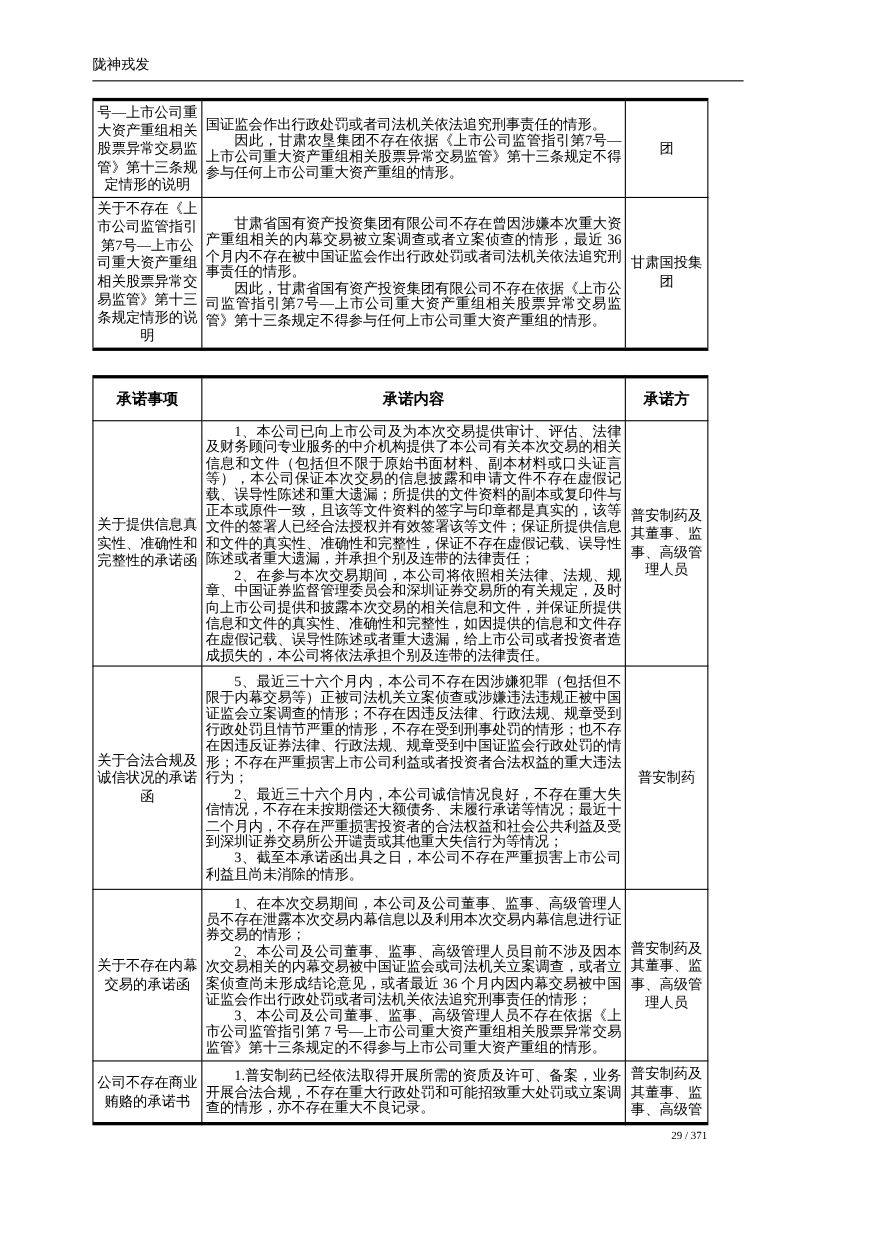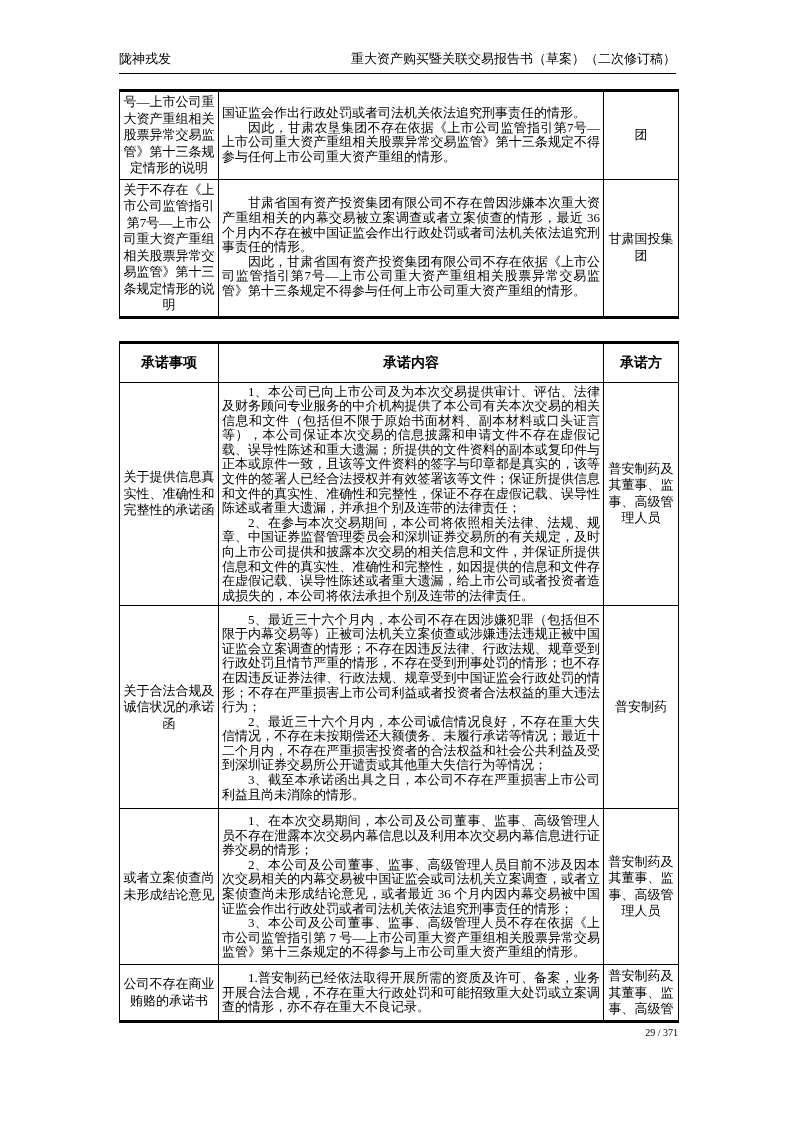--- a/index.html
+++ b/index.html
@@ -10,21 +10,21 @@
   body {
     width: 793px;
     height: 1122px;
     font-family: "Liberation Serif", "DejaVu Serif", serif;
     color: #000;
   }
   .page {
     box-sizing: border-box;
     width: 793px;
     height: 1122px;
-    padding: 50px 117px 0 119px;
+    padding: 50px 117px 0 84px;
     overflow: hidden;
   }
 
   
   .doc-header {
     display: flex;
     justify-content: space-between;
     align-items: flex-end;
     font-size: 13px;
     padding-bottom: 5px;
@@ -100,21 +100,20 @@
     margin-top: 4px;
   }
 </style>
 </head>
 <body>
 
 <div class="page">
 
   <div class="doc-header">
     <span>陇神戎发</span>
-    <span>重大资产购买暨关联交易报告书（草案）（二次修订稿）</span>
   </div>
 
   <table class="tbl tbl-first">
     <colgroup>
         <col class="c-item">
         <col class="c-body">
         <col class="c-party">
       </colgroup>
     <tbody id="table1-body">
         <tr>
@@ -162,21 +161,21 @@
         <tr>
           <td class="cell-item">关于合法合规及诚信状况的承诺函</td>
           <td class="cell-content">
             <div class="para indent">5、最近三十六个月内，本公司不存在因涉嫌犯罪（包括但不限于内幕交易等）正被司法机关立案侦查或涉嫌违法违规正被中国证监会立案调查的情形；不存在因违反法律、行政法规、规章受到行政处罚且情节严重的情形，不存在受到刑事处罚的情形；也不存在因违反证券法律、行政法规、规章受到中国证监会行政处罚的情形；不存在严重损害上市公司利益或者投资者合法权益的重大违法行为；</div>
             <div class="para indent">2、最近三十六个月内，本公司诚信情况良好，不存在重大失信情况，不存在未按期偿还大额债务、未履行承诺等情况；最近十二个月内，不存在严重损害投资者的合法权益和社会公共利益及受到深圳证券交易所公开谴责或其他重大失信行为等情况；</div>
             <div class="para indent">3、截至本承诺函出具之日，本公司不存在严重损害上市公司利益且尚未消除的情形。</div>
           </td>
           <td class="cell-party">普安制药</td>
         </tr>
         <tr>
-          <td class="cell-item">或者立案侦查尚未形成结论意见</td>
+          <td class="cell-item">关于不存在内幕交易的承诺函</td>
           <td class="cell-content">
             <div class="para indent">1、在本次交易期间，本公司及公司董事、监事、高级管理人员不存在泄露本次交易内幕信息以及利用本次交易内幕信息进行证券交易的情形；</div>
             <div class="para indent">2、本公司及公司董事、监事、高级管理人员目前不涉及因本次交易相关的内幕交易被中国证监会或司法机关立案调查，或者立案侦查尚未形成结论意见，或者最近 36 个月内因内幕交易被中国证监会作出行政处罚或者司法机关依法追究刑事责任的情形；</div>
             <div class="para indent">3、本公司及公司董事、监事、高级管理人员不存在依据《上市公司监管指引第 7 号—上市公司重大资产重组相关股票异常交易监管》第十三条规定的不得参与上市公司重大资产重组的情形。</div>
           </td>
           <td class="cell-party">普安制药及其董事、监事、高级管理人员</td>
         </tr>
         <tr>
           <td class="cell-item">公司不存在商业贿赂的承诺书</td>
           <td class="cell-content">

